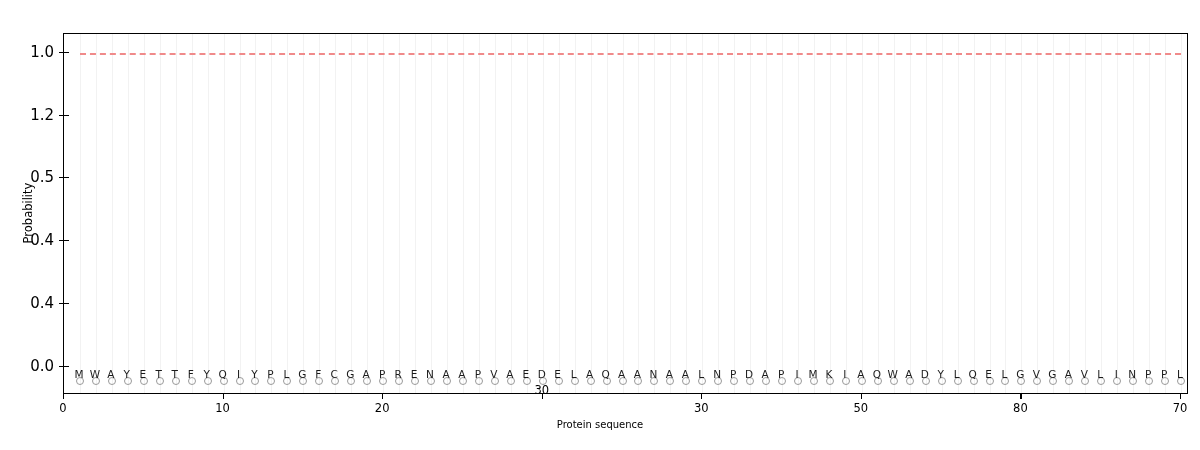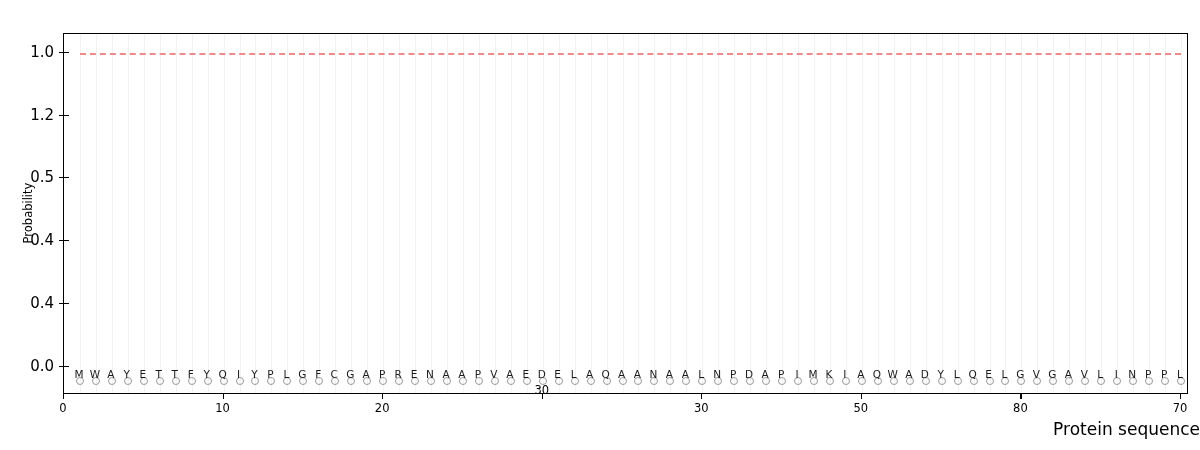--- a/index.html
+++ b/index.html
@@ -80,21 +80,21 @@
   
   .xtick{
     position:absolute;top:0;width:1.1px;height:5px;background:#000;
   }
   .xtick-label{
     position:absolute;top:7px;font-size:11.5px;color:#000;
     transform:translateX(-50%);white-space:nowrap;
   }
   .xlabel{
     position:absolute;width:1200px;left:0;
-    text-align:right;font-size:17px;color:#000;
+    text-align:center;font-size:10px;color:#000;
   }
 
   
   .legend-box{
     position:absolute;
     right:10px;top:40px;
     background:rgba(255,255,255,0.86);
     border:0.9px solid #b0b0b0;
     border-radius:3px;
     padding:5px 9px 5px 7px;

